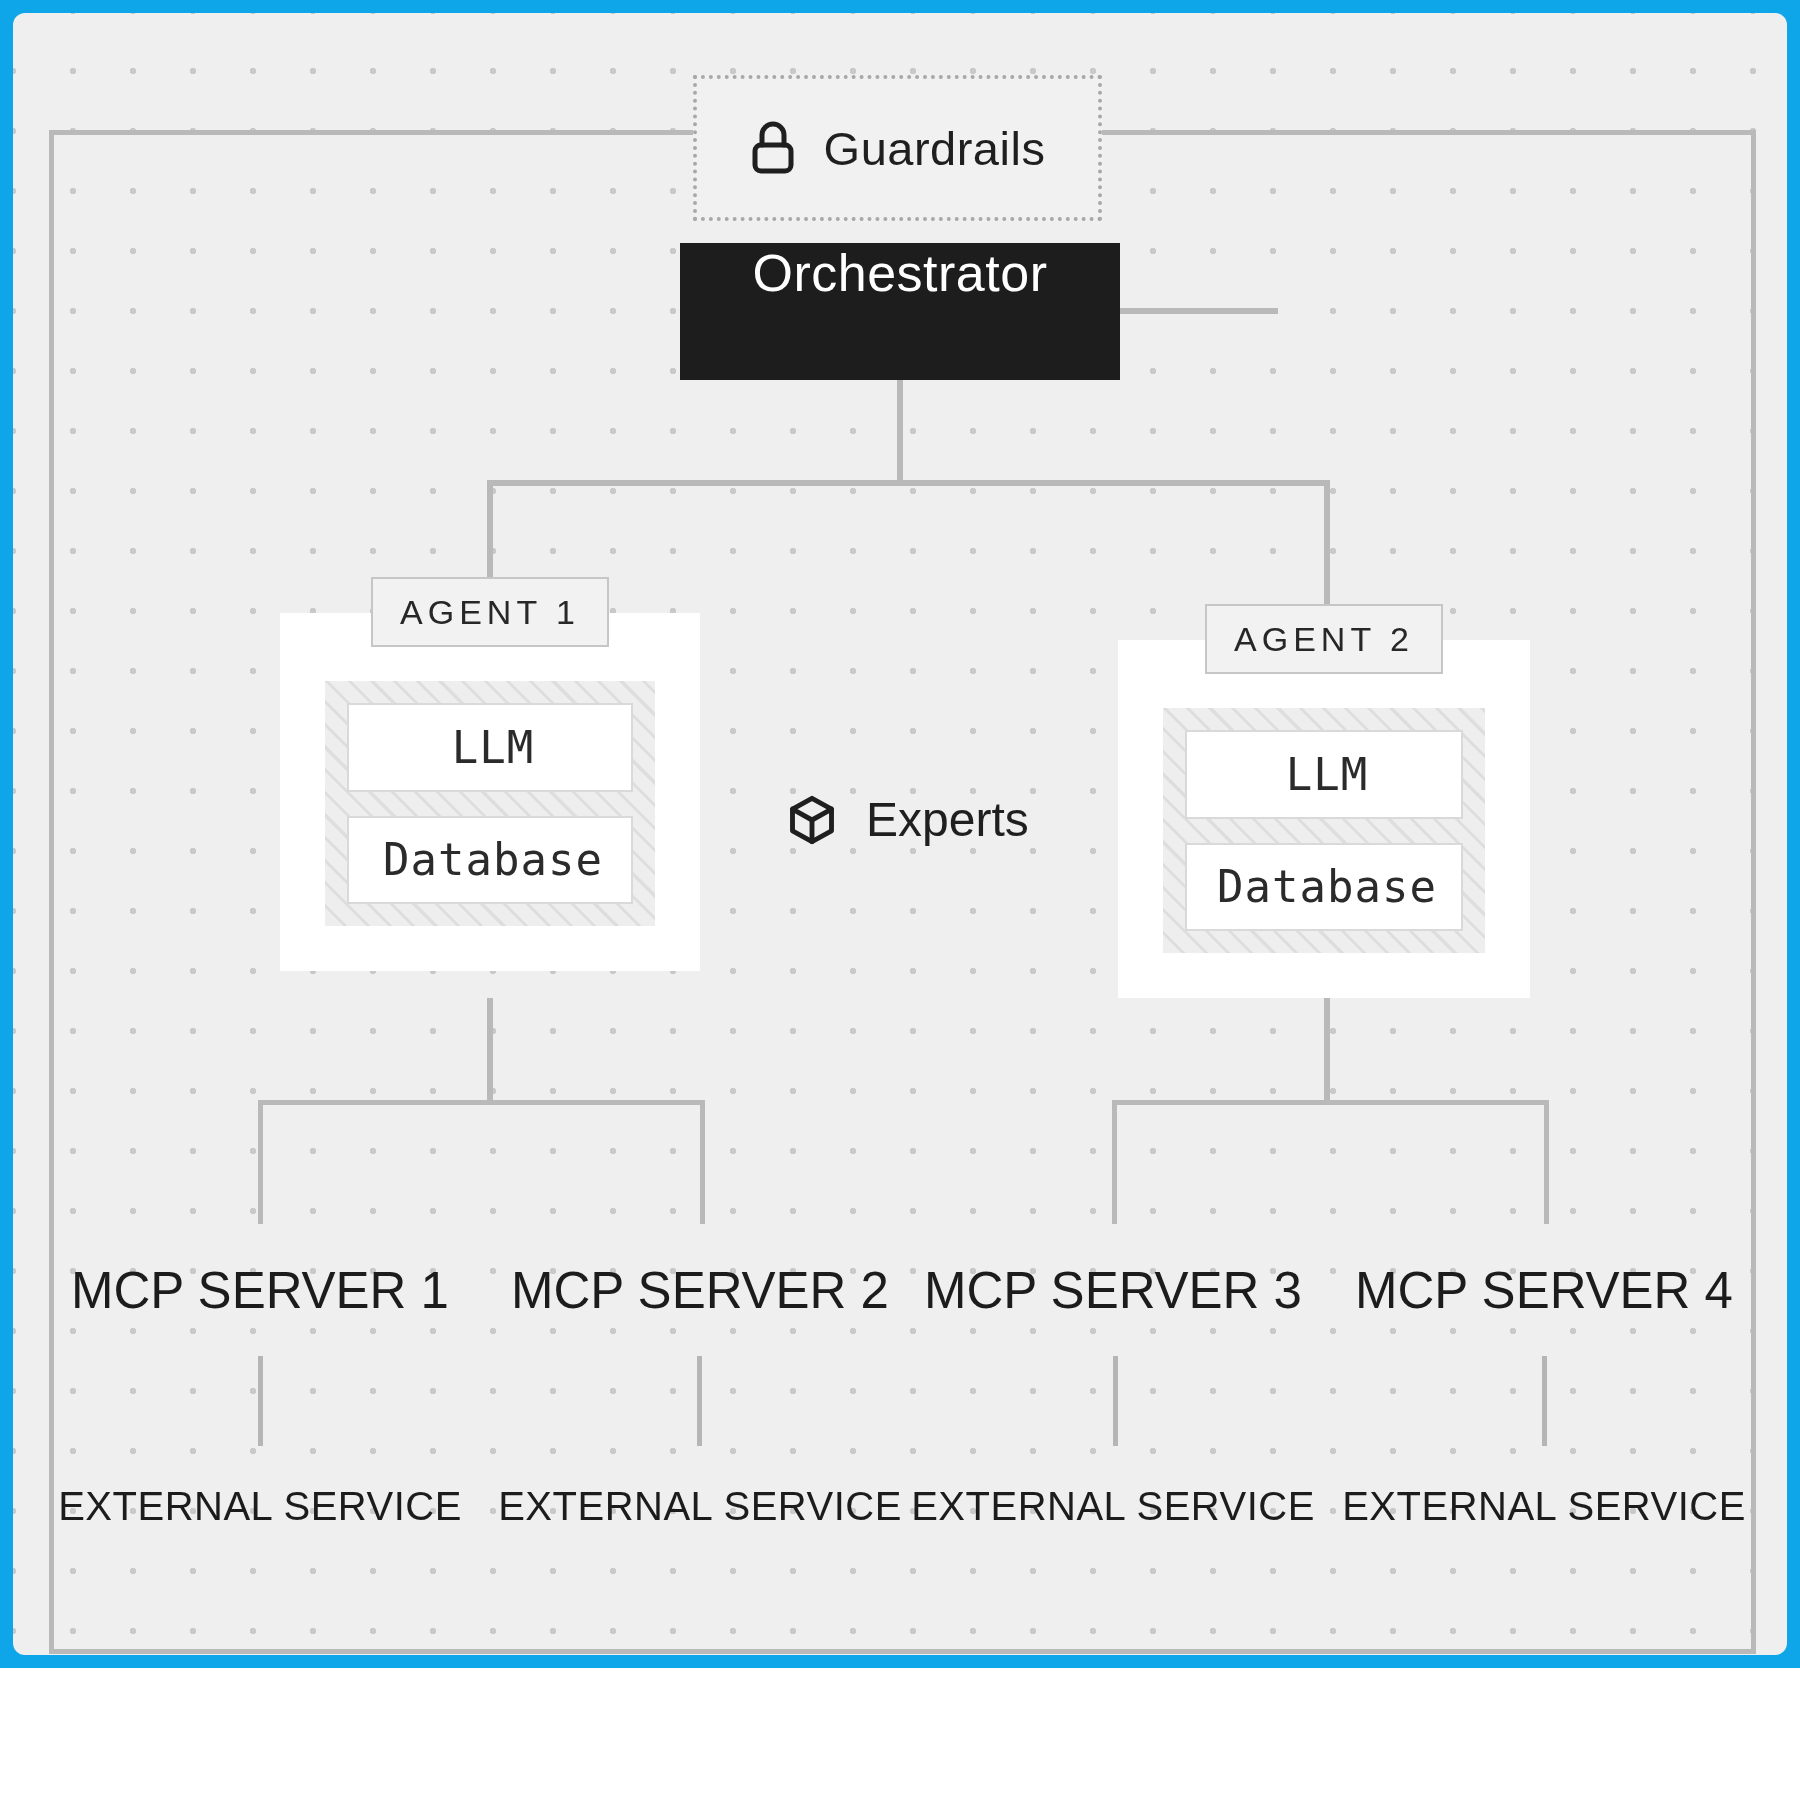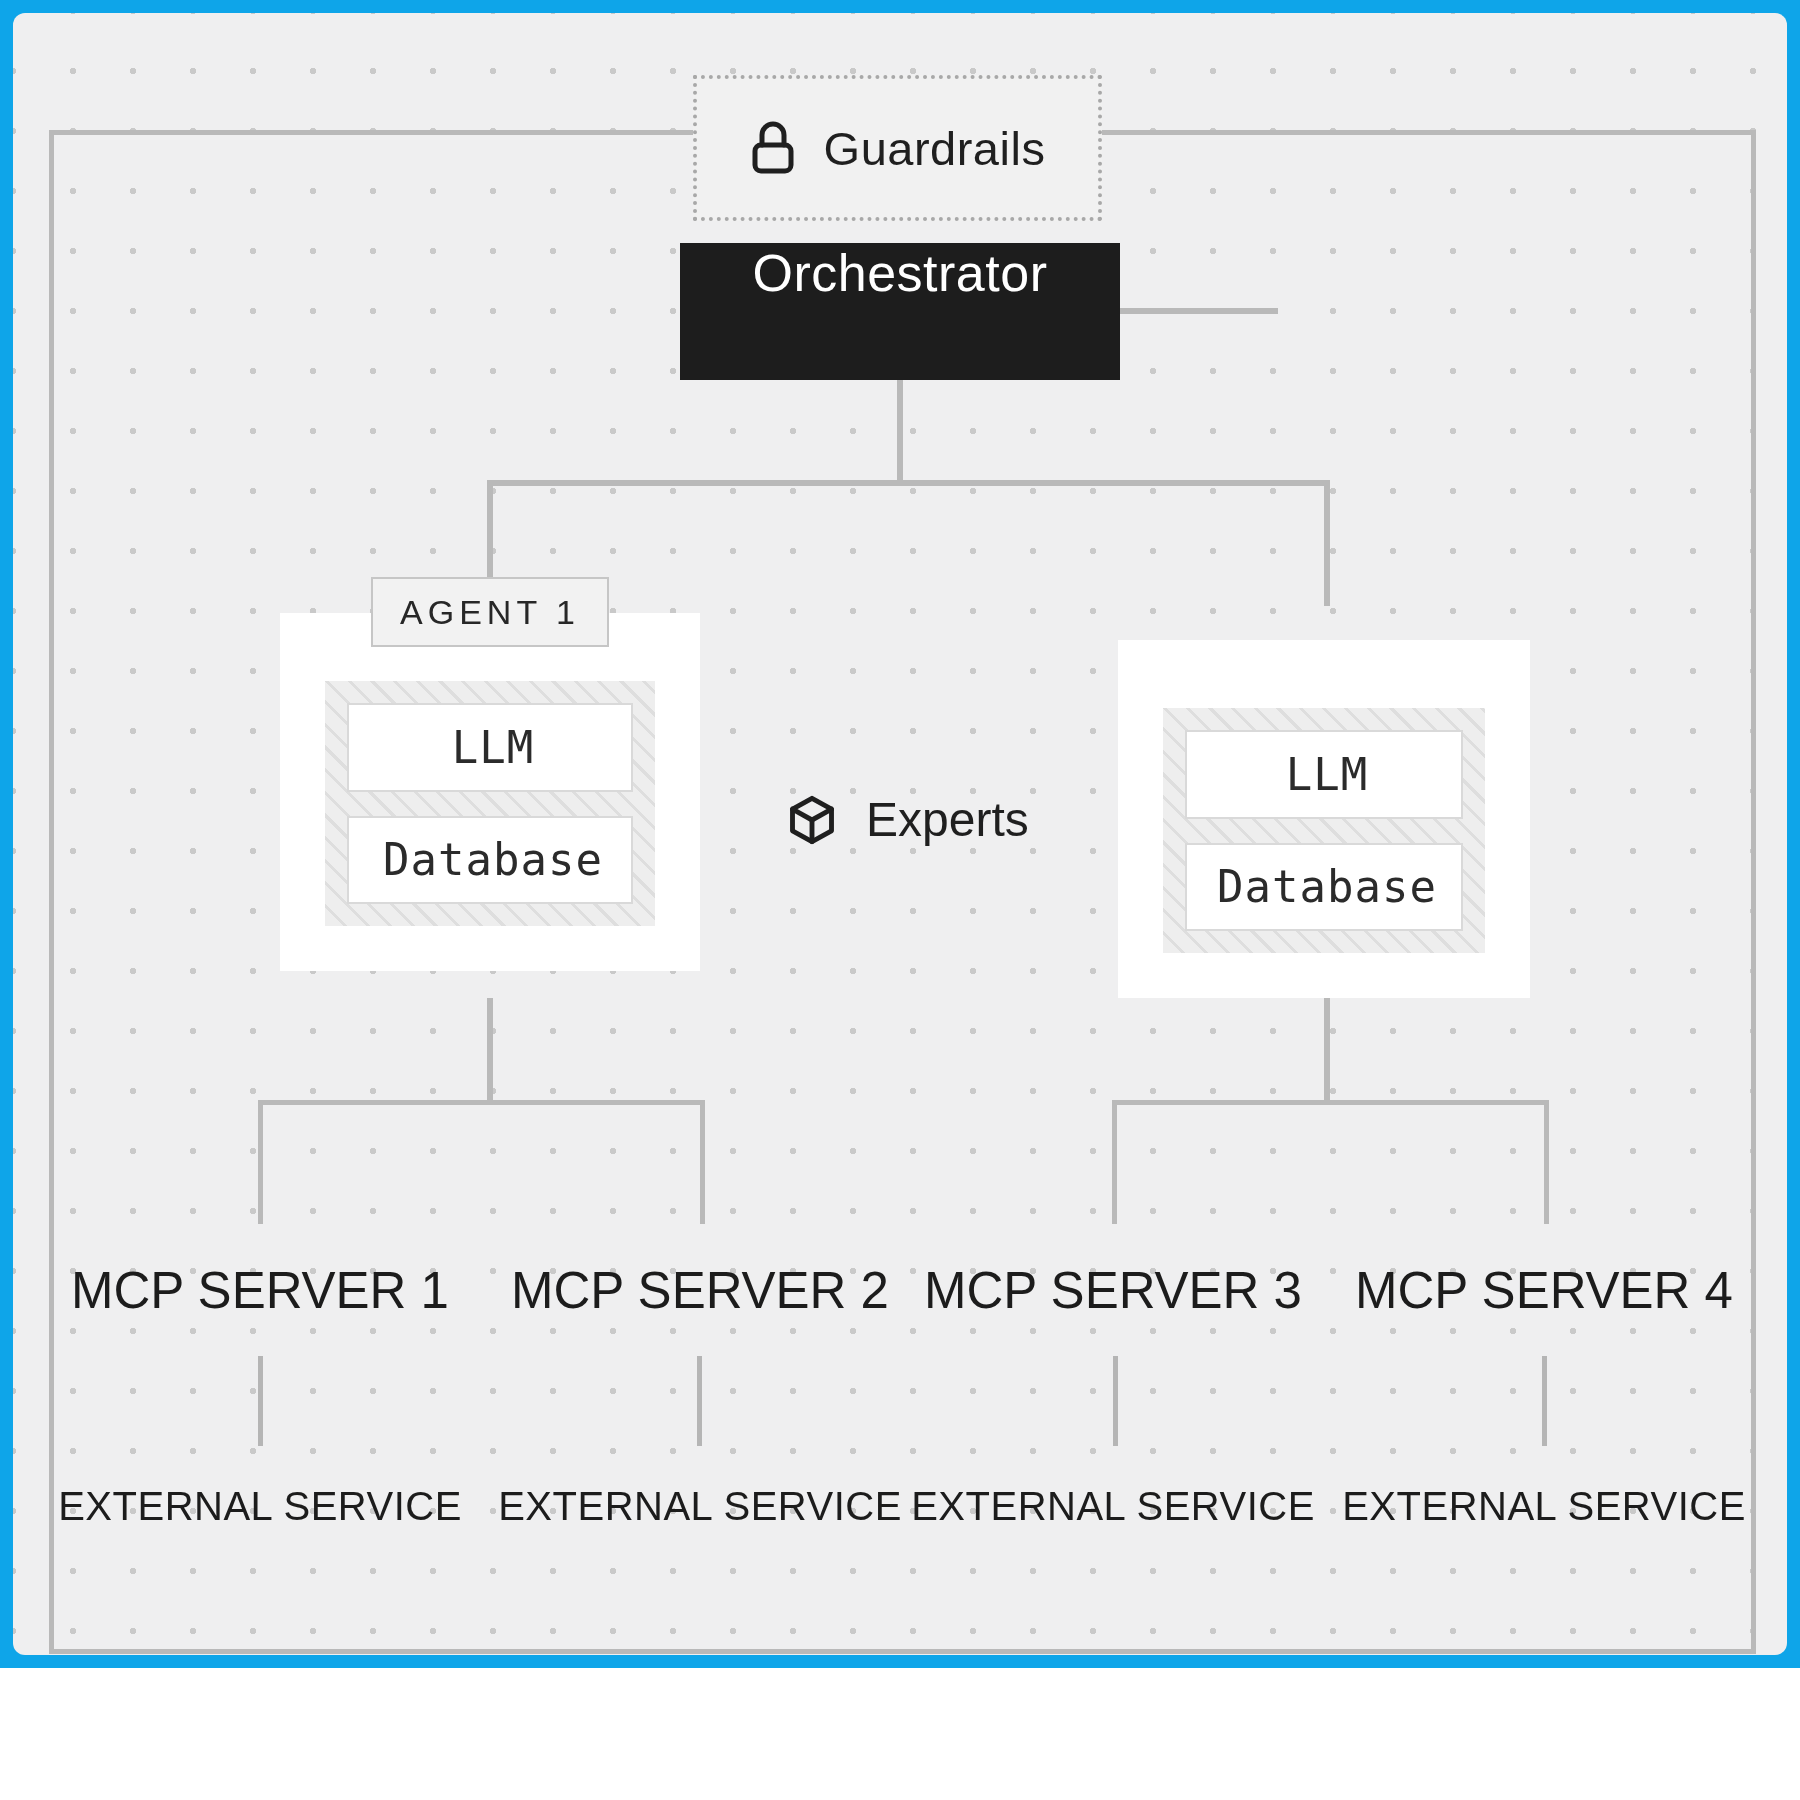--- a/index.html
+++ b/index.html
@@ -120,20 +120,21 @@
 
   <div id="agent1" class="agent" style="left:280px;top:613px;">
     <div class="agent-label">AGENT 1</div>
     <div class="hatch">
       <div class="chip">LLM</div>
       <div class="chip">Database</div>
     </div>
   </div>
 
   <div id="agent2" class="agent" style="left:1118px;top:640px;">
+    <div class="agent-label">AGENT 2</div>
     <div class="hatch">
       <div class="chip">LLM</div>
       <div class="chip">Database</div>
     </div>
   </div>
 
   <div class="experts">
     <span>
       <svg width="52" height="52" viewBox="0 0 48 48" fill="none" stroke="#1f1f1f" stroke-width="4.5" stroke-linecap="round" stroke-linejoin="round">
         <path d="M24 4 L42 14 V34 L24 44 L6 34 V14 Z"></path>

